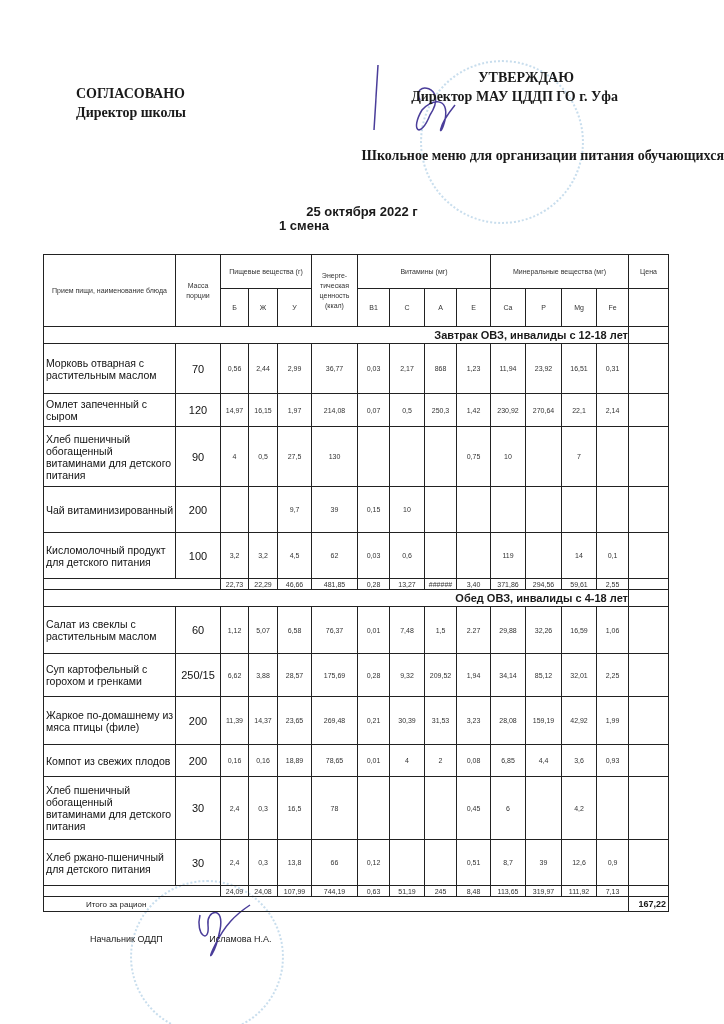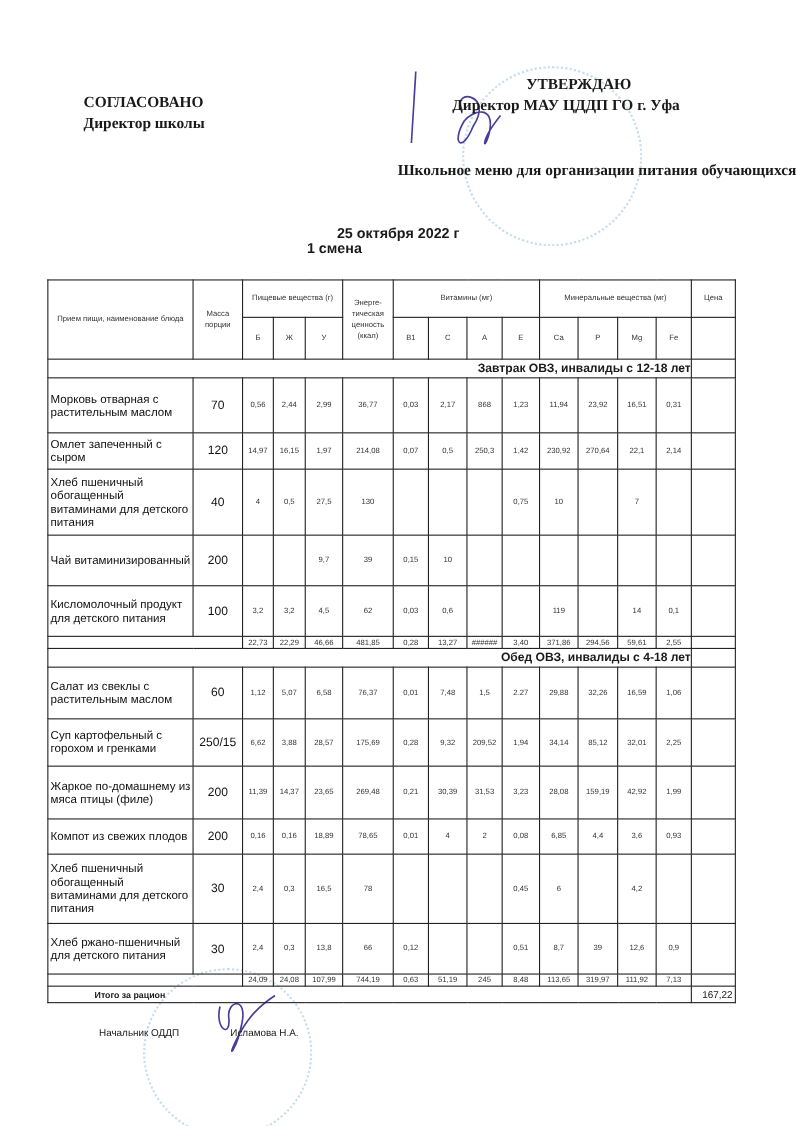--- a/index.html
+++ b/index.html
@@ -17,22 +17,22 @@
   .stamp{position:absolute;border-radius:50%;border:2px dotted #9cc3df;opacity:.55;}
   .sign{position:absolute;}
   table{position:absolute;left:43px;top:254px;border-collapse:collapse;table-layout:fixed;}
   td,th{border:1px solid #222;padding:0;font-weight:normal;overflow:hidden;}
   th{font-size:7px;color:#333;text-align:center;line-height:10px;}
   td.num{font-size:7px;text-align:center;color:#333;}
   td.name{font-size:10.5px;line-height:12px;padding-left:2px;color:#111;vertical-align:middle;}
   td.mass{font-size:11px;text-align:center;color:#111;}
   td.sec{font-size:11px;font-weight:bold;text-align:right;height:16px;}
   tr.tot td{height:10px;font-size:7px;text-align:center;color:#333;}
-  td.grand{font-size:8px;font-weight:bold;padding-left:42px;height:14px;}
-  td.gval{font-size:9px;font-weight:normal;text-align:right;padding-right:2px;}
+  td.grand{font-size:8px;font-weight:normal;padding-left:42px;height:14px;}
+  td.gval{font-size:9px;font-weight:bold;text-align:right;padding-right:2px;}
   #footer{left:90px;top:934px;font-size:9px;}
   #footer .name{margin-left:44px;}
 </style>
 </head>
 <body>
 
 <div class="stamp" style="left:420px;top:60px;width:160px;height:160px;"></div>
 <div class="stamp" style="left:130px;top:880px;width:150px;height:150px;"></div>
 <svg class="sign" style="left:360px;top:60px;" width="120" height="90" viewBox="0 0 120 90">
   <path d="M18 5 L14 70" stroke="#4a3d9a" stroke-width="1.5" fill="none"></path>
@@ -133,21 +133,21 @@
         <td class="num">250,3</td>
         <td class="num">1,42</td>
         <td class="num">230,92</td>
         <td class="num">270,64</td>
         <td class="num">22,1</td>
         <td class="num">2,14</td>
         <td></td>
       </tr>
       <tr style="height: 60px;">
         <td class="name">Хлеб пшеничный обогащенный витаминами для детского питания</td>
-        <td class="mass">40</td>
+        <td class="mass">90</td>
         <td class="num">4</td>
         <td class="num">0,5</td>
         <td class="num">27,5</td>
         <td class="num">130</td>
         <td class="num"></td>
         <td class="num"></td>
         <td class="num"></td>
         <td class="num">0,75</td>
         <td class="num">10</td>
         <td class="num"></td>

